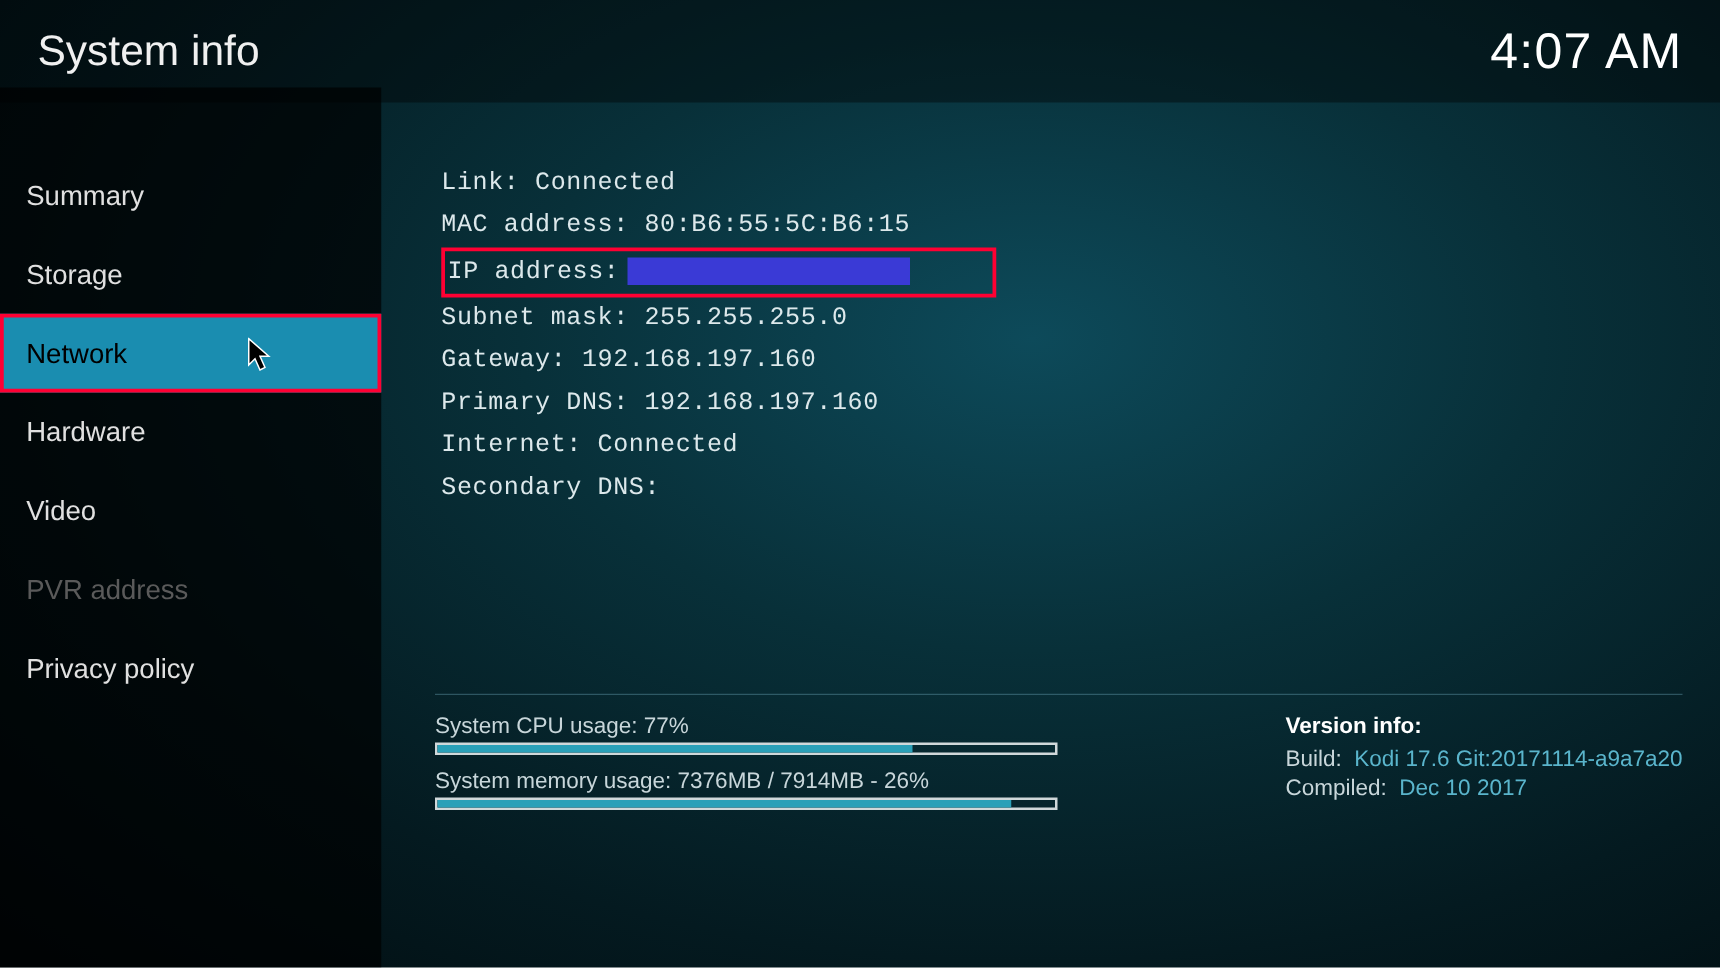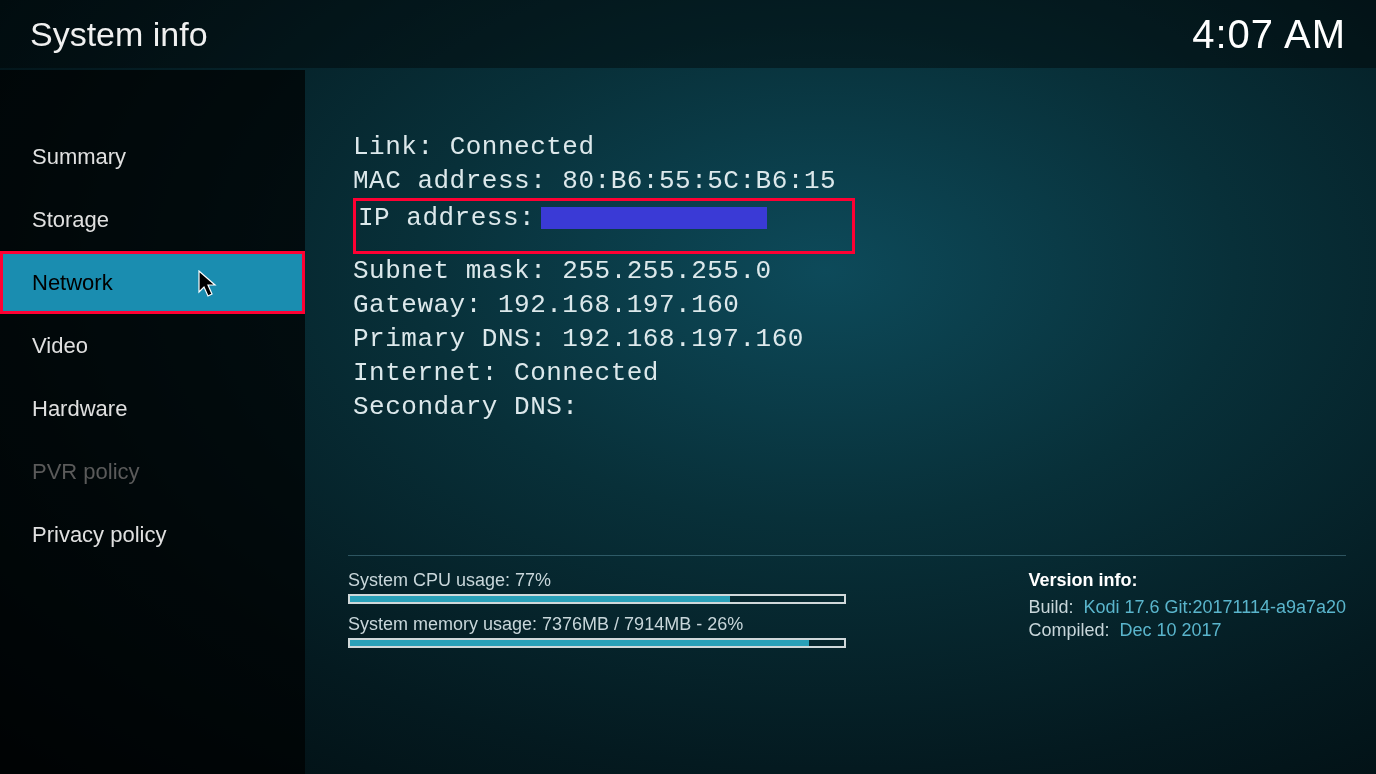--- a/index.html
+++ b/index.html
@@ -10,21 +10,21 @@
     font-family: "Segoe UI", Arial, sans-serif;
     color: #e8e8e8;
     overflow: hidden;
     position: relative;
   }
   .header {
     position: absolute;
     top: 0;
     left: 0;
     right: 0;
-    height: 68px;
+    height: 82px;
     background: rgba(0,0,0,0.4);
     display: flex;
     align-items: center;
     justify-content: space-between;
     padding: 0 30px;
   }
   .header-title {
     font-size: 34px;
     font-weight: 300;
     color: #f0f0f0;
@@ -41,21 +41,21 @@
     left: 0;
     width: 305px;
     bottom: 0;
     background: rgba(0,0,0,0.7);
     padding-top: 55px;
   }
   .sidebar-item {
     height: 63px;
     display: flex;
     align-items: center;
-    padding-left: 32px;
+    padding-left: 21px;
     font-size: 22px;
     font-weight: 300;
     color: #e0e0e0;
     cursor: pointer;
     position: relative;
   }
   .sidebar-item.active {
     background: #1a8db0;
     color: #000000;
   }
@@ -69,30 +69,30 @@
   .main {
     position: absolute;
     left: 305px;
     top: 70px;
     right: 0;
     bottom: 0;
     padding: 60px 0 0 48px;
   }
   .info-block {
     font-family: "Courier New", monospace;
-    font-size: 26px;
+    font-size: 20px;
     line-height: 34px;
     color: #dce8eb;
     letter-spacing: 0.5px;
   }
   .info-row { position: relative; }
   .ip-row {
     border: 3px solid #ff0033;
     display: inline-block;
-    padding: 0 4px 16px 2px;
+    padding: 0 4px 0 2px;
   }
   .ip-redact {
     display: inline-block;
     width: 226px;
     height: 22px;
     background: #3a3ad6;
     vertical-align: middle;
     margin-left: 6px;
   }
   .divider {
@@ -154,27 +154,27 @@
   <div class="sidebar-item">
       <span>Summary</span>
     </div>
   <div class="sidebar-item">
       <span>Storage</span>
     </div>
   <div class="sidebar-item active highlight-red">
       <span>Network</span>
     </div>
   <div class="sidebar-item">
+      <span>Hardware</span>
+    </div>
+  <div class="sidebar-item">
       <span>Video</span>
     </div>
-  <div class="sidebar-item">
-      <span>Hardware</span>
-    </div>
   <div class="sidebar-item disabled">
-      <span>PVR policy</span>
+      <span>PVR address</span>
     </div>
   <div class="sidebar-item">
       <span>Privacy policy</span>
     </div>
 </div>
 
 <div class="main">
   <div class="info-block">
     <div class="info-row"><span>Link:</span> <span>Connected</span></div>
     <div class="info-row"><span>MAC address:</span> <span>80:B6:55:5C:B6:15</span></div>

